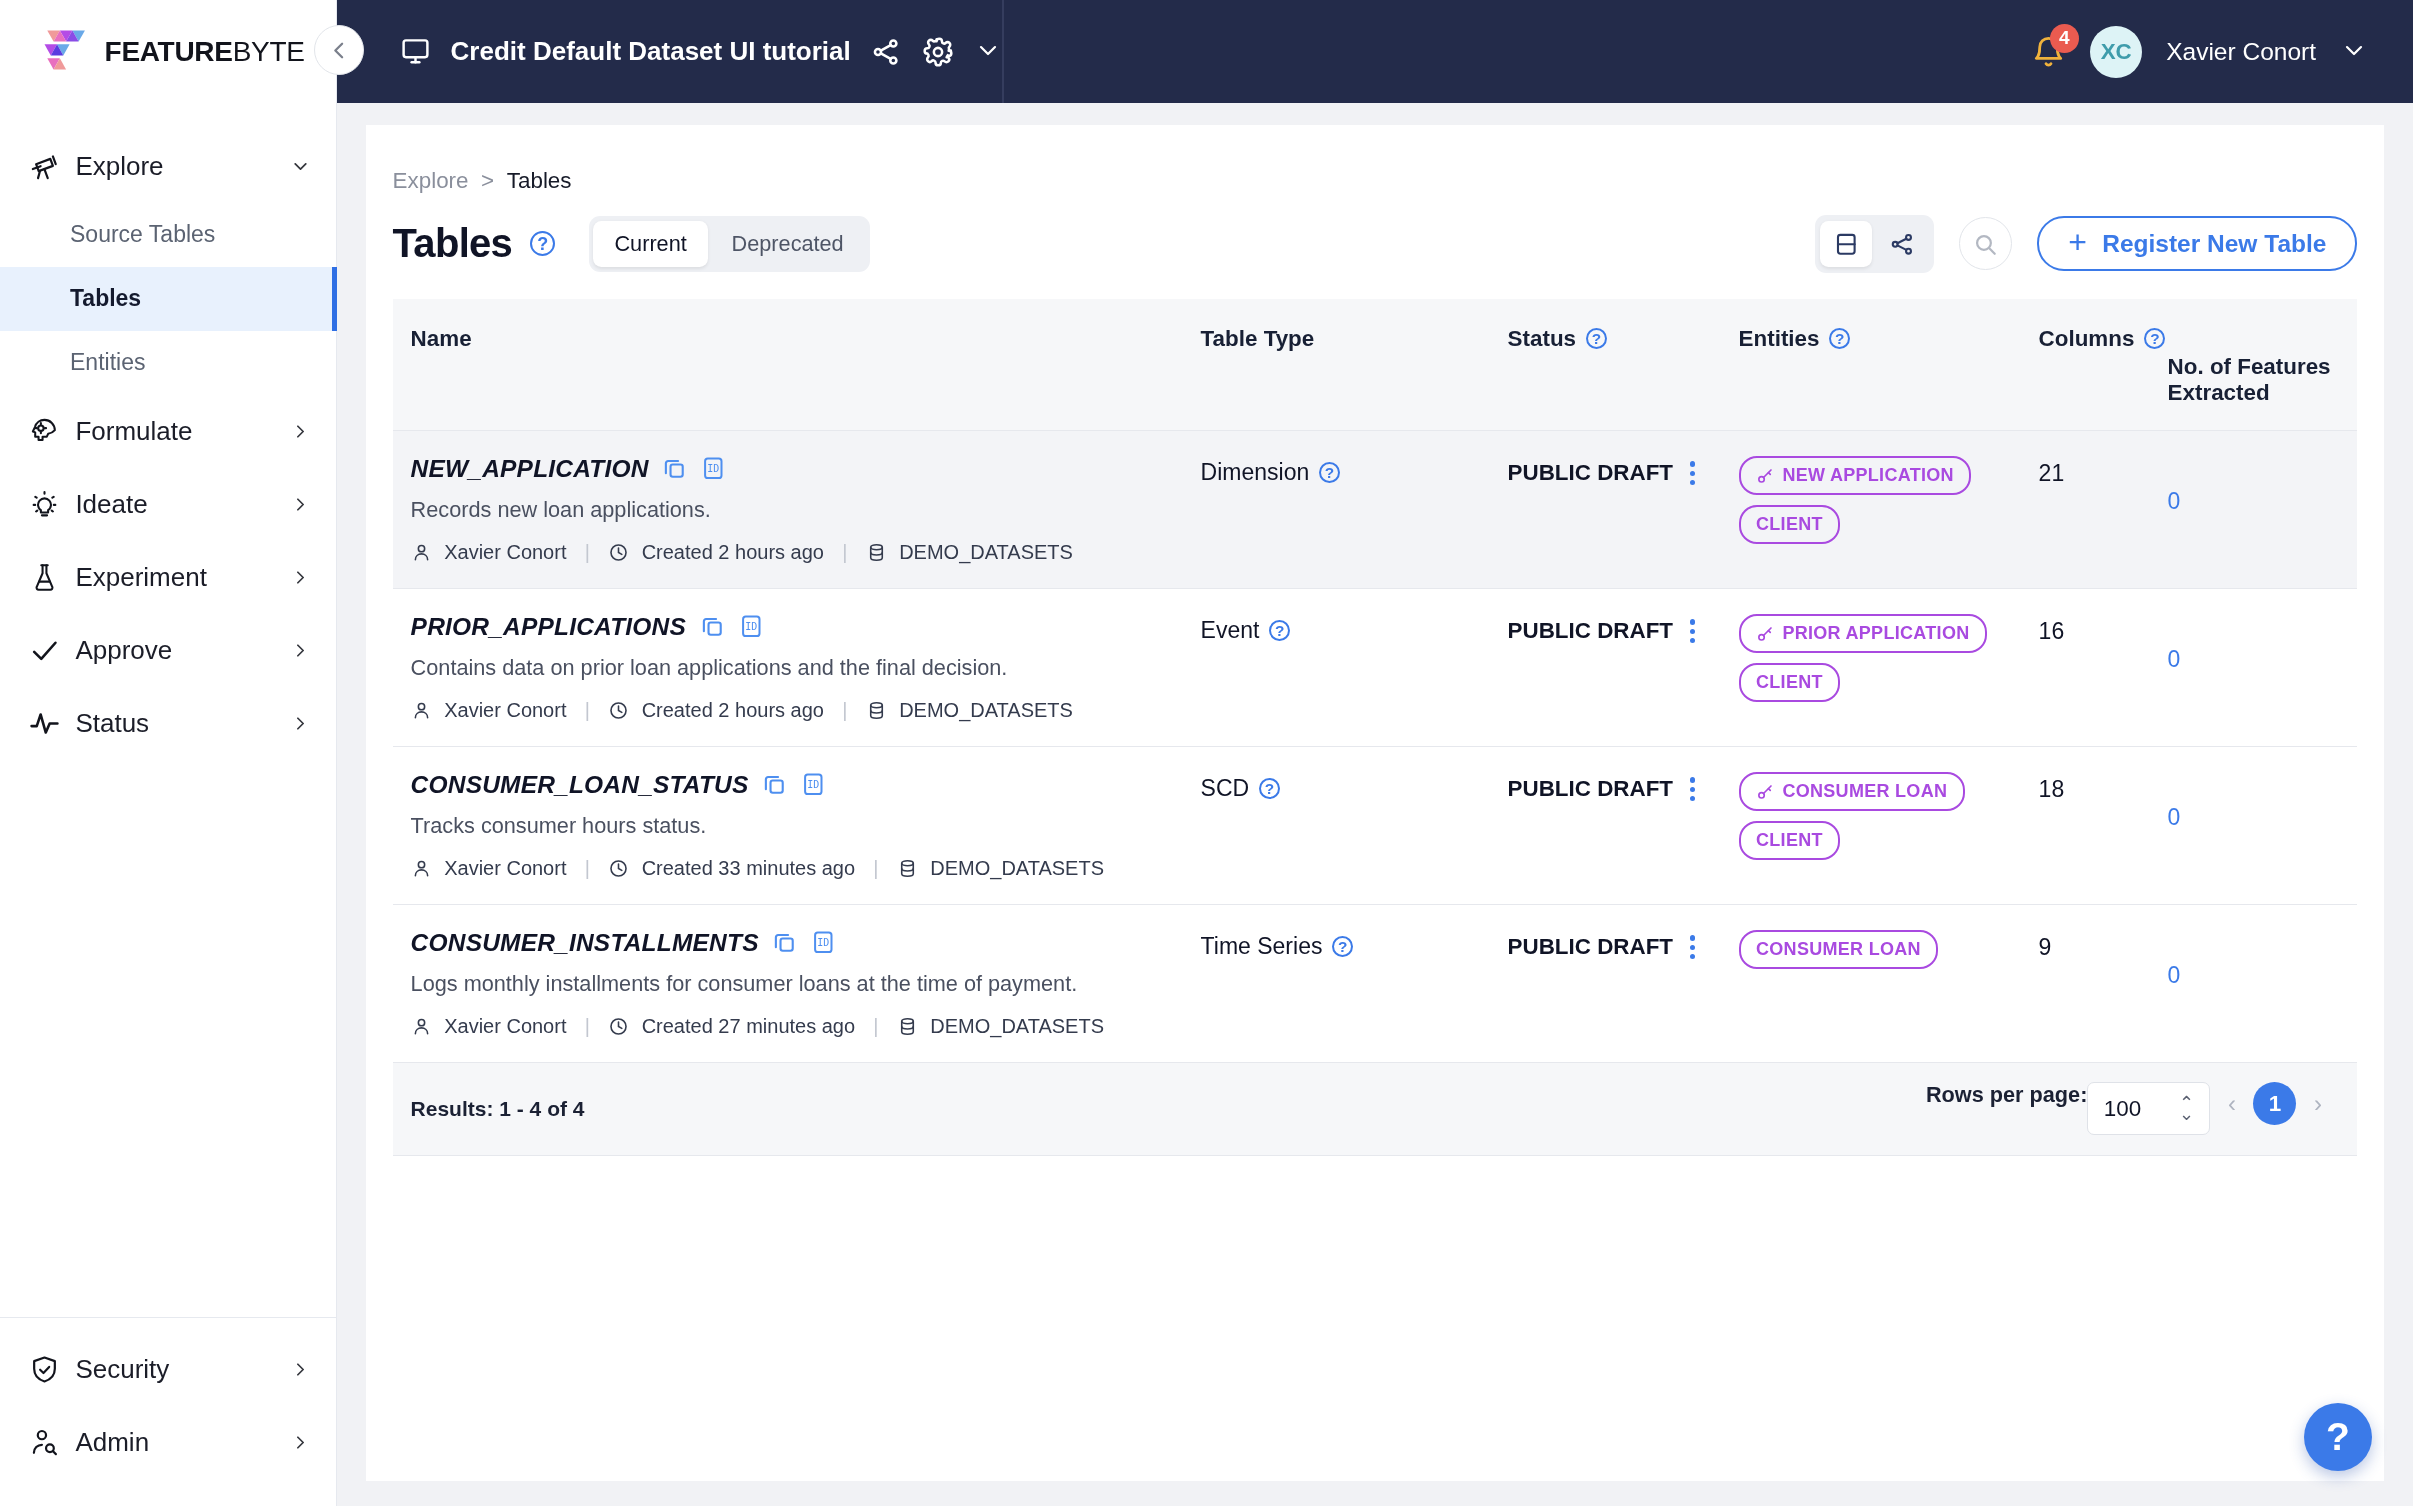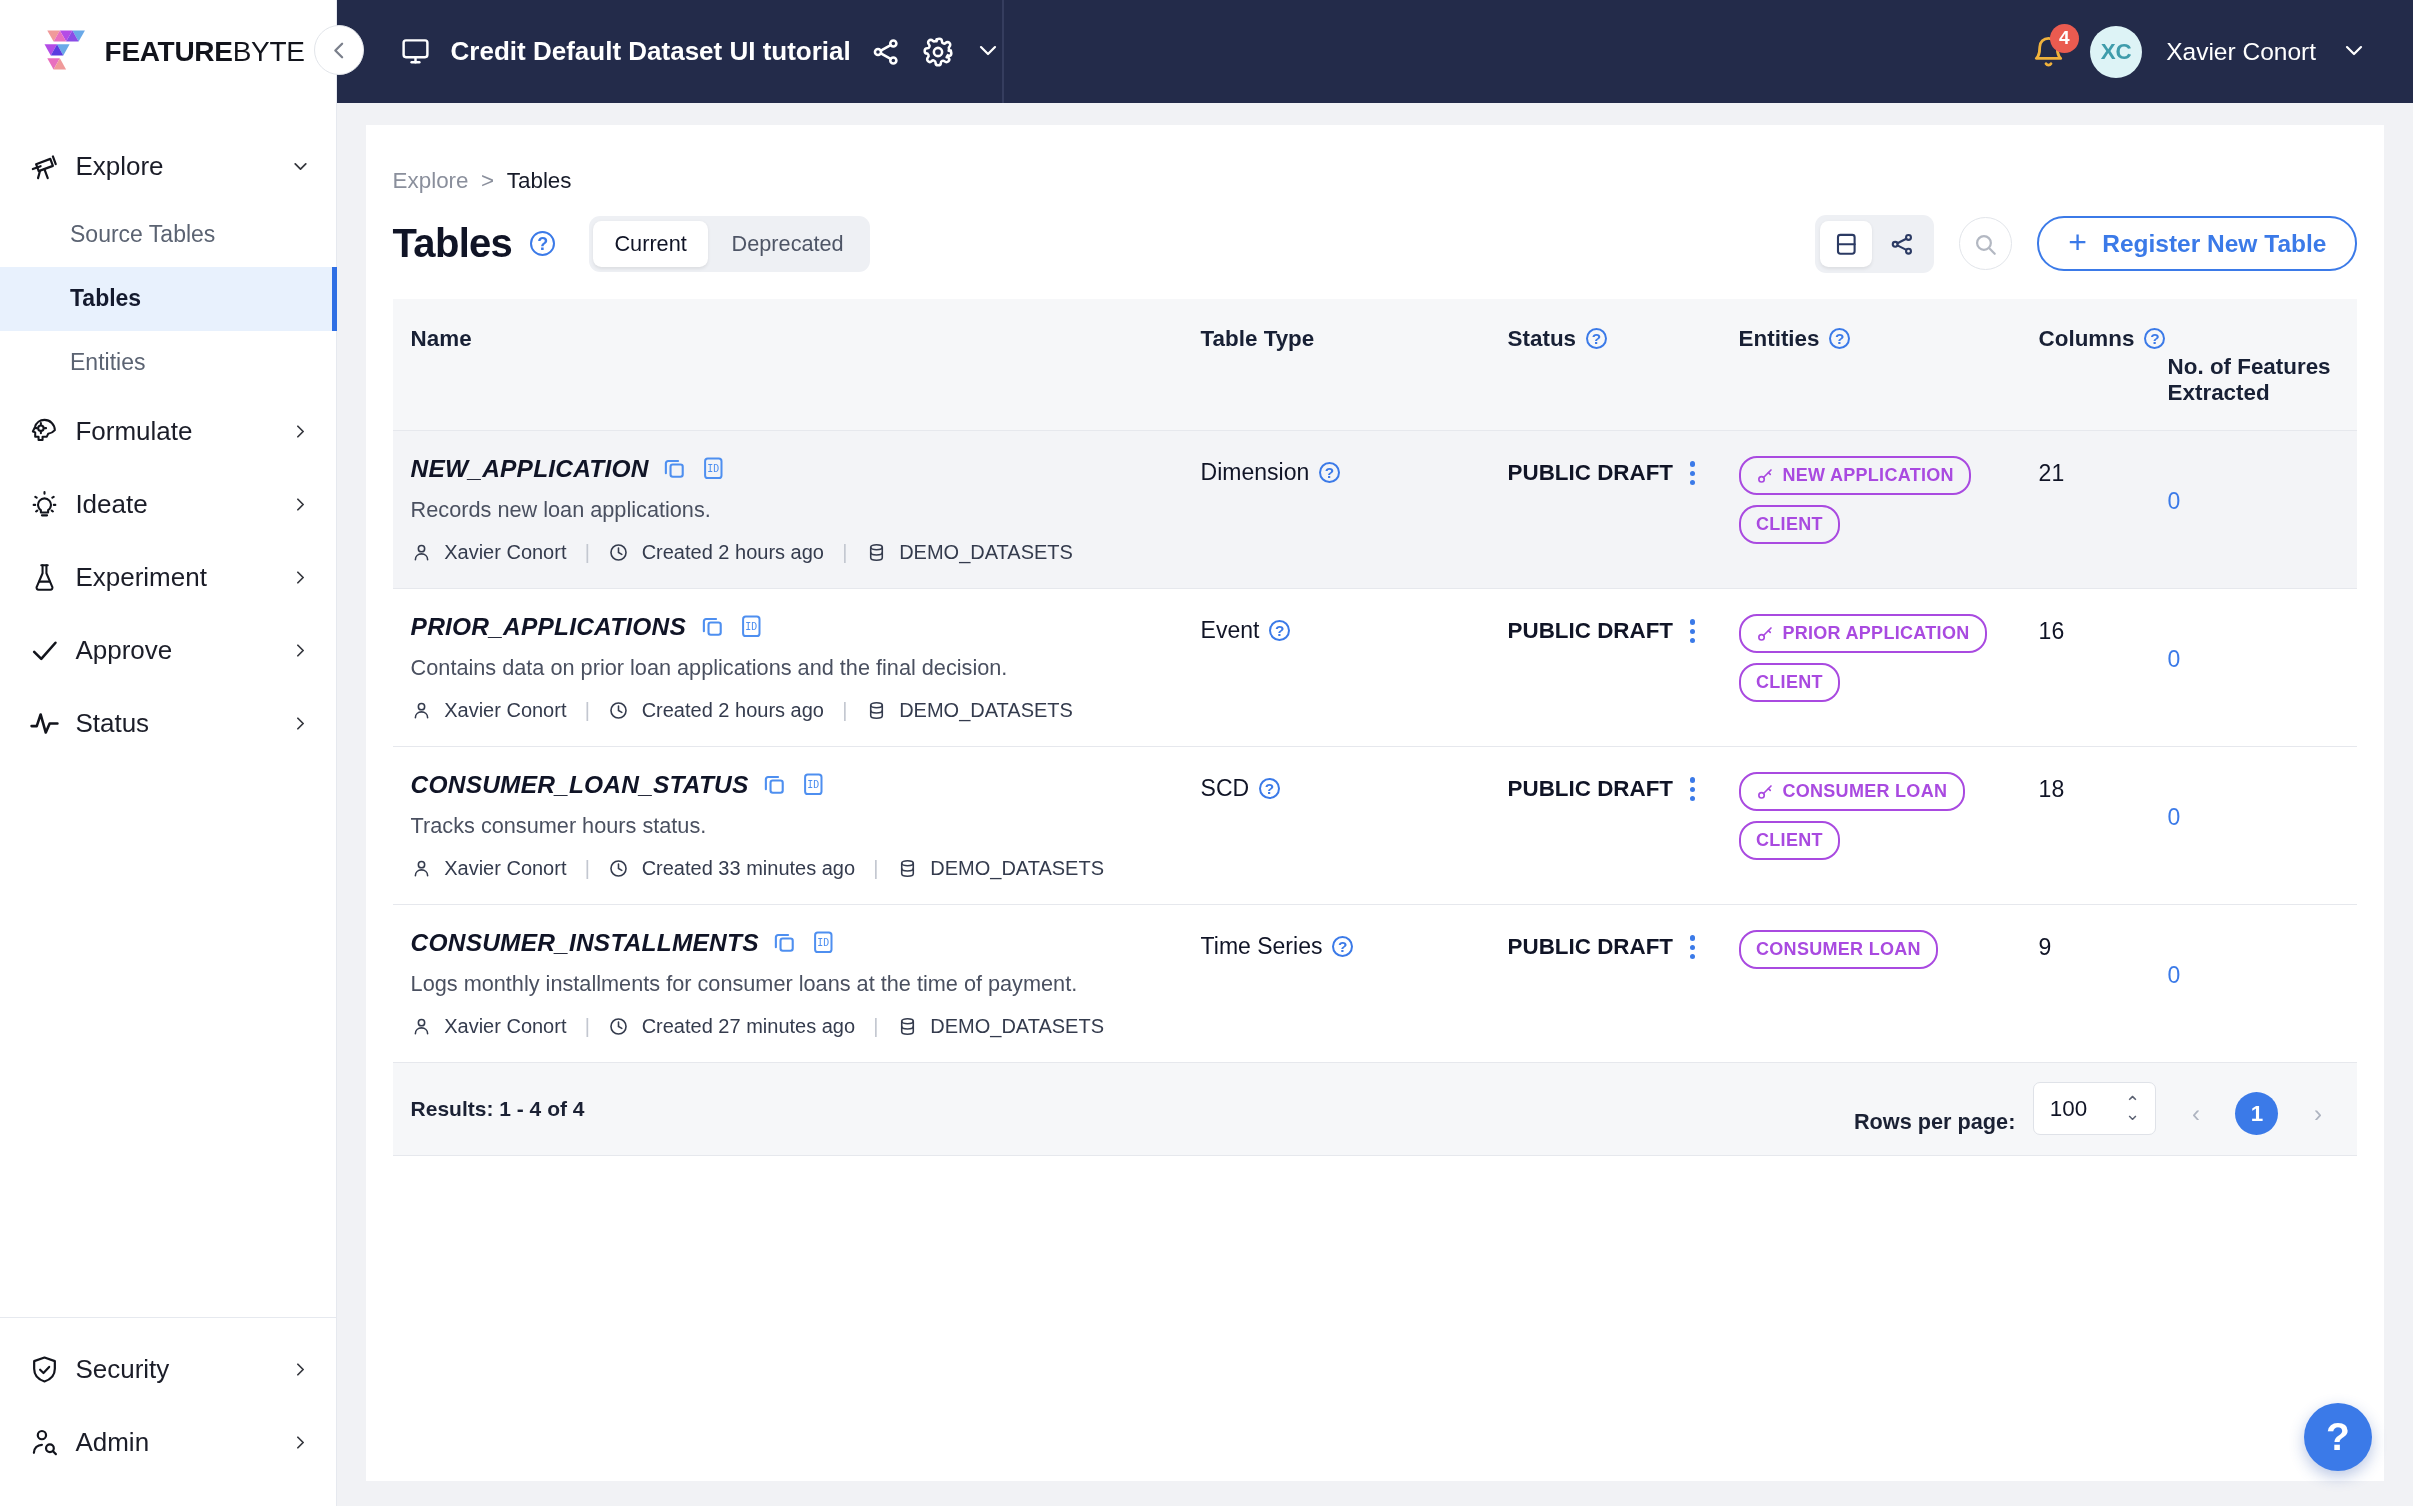--- a/index.html
+++ b/index.html
@@ -231,21 +231,21 @@
   .cell-columns { font-size: 23px; color: #101426; padding-top: 5.6px; }
   .cell-feat { font-size: 23px; color: #3b7ae8; padding-top: 5.6px; cursor: pointer; }
 
   .tbl-foot {
     background: #f6f7f9;
     display: flex; align-items: center;
     padding: 19.6px 18px;
     border-bottom: 1.4px solid #e6e8ed;
   }
   .results { font-size: 21px; font-weight: 700; color: #1b2134; }
-  .foot-right { margin-left: auto; display: flex; align-items: flex-end; gap: 18px; }
+  .foot-right { margin-left: auto; display: flex; align-items: flex-start; }
   .rpp-label { font-size: 21.7px; font-weight: 700; color: #1b2134; }
   .rpp-select {
     width: 123px; height: 53px; border: 1.4px solid #dfe2e8; border-radius: 7px;
     background: #fff; display: flex; align-items: center; justify-content: space-between;
     padding: 0 15.4px; font-size: 22.4px; color: #101426; cursor: pointer;
   }
   .spin { display: flex; flex-direction: column; line-height: .62; font-size: 18px; color: #5a6071; }
   .pg-btn {
     width: 43px; height: 43px; border-radius: 50%;
     display: flex; align-items: center; justify-content: center;

